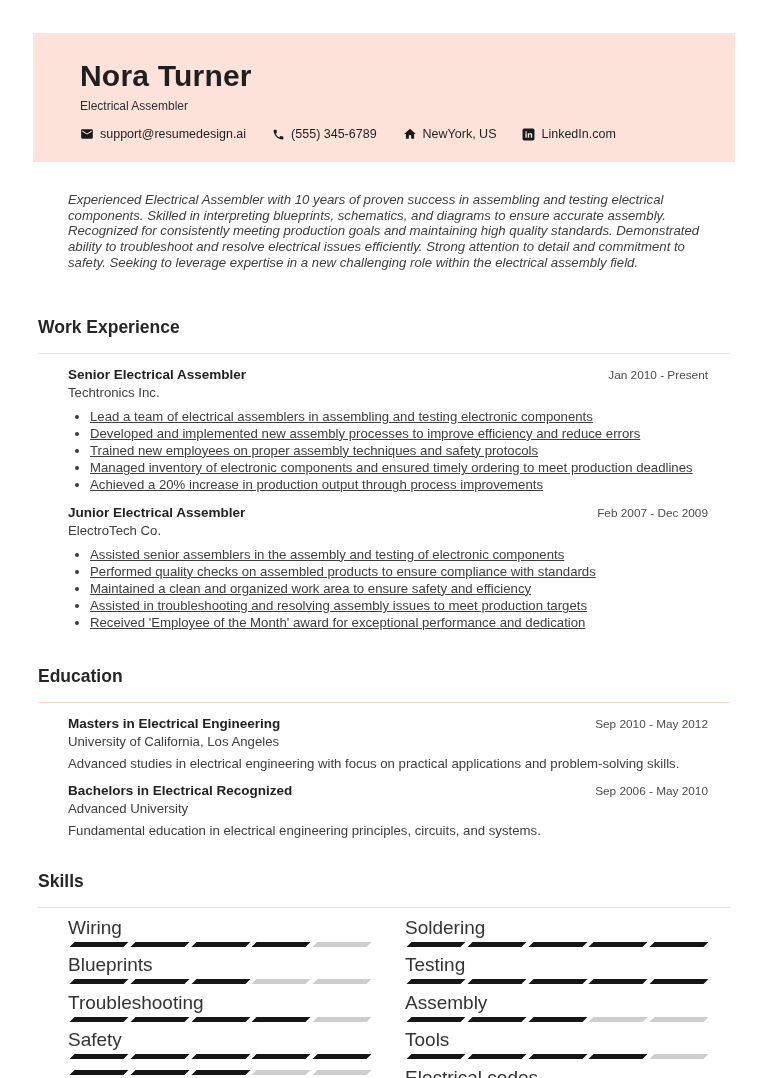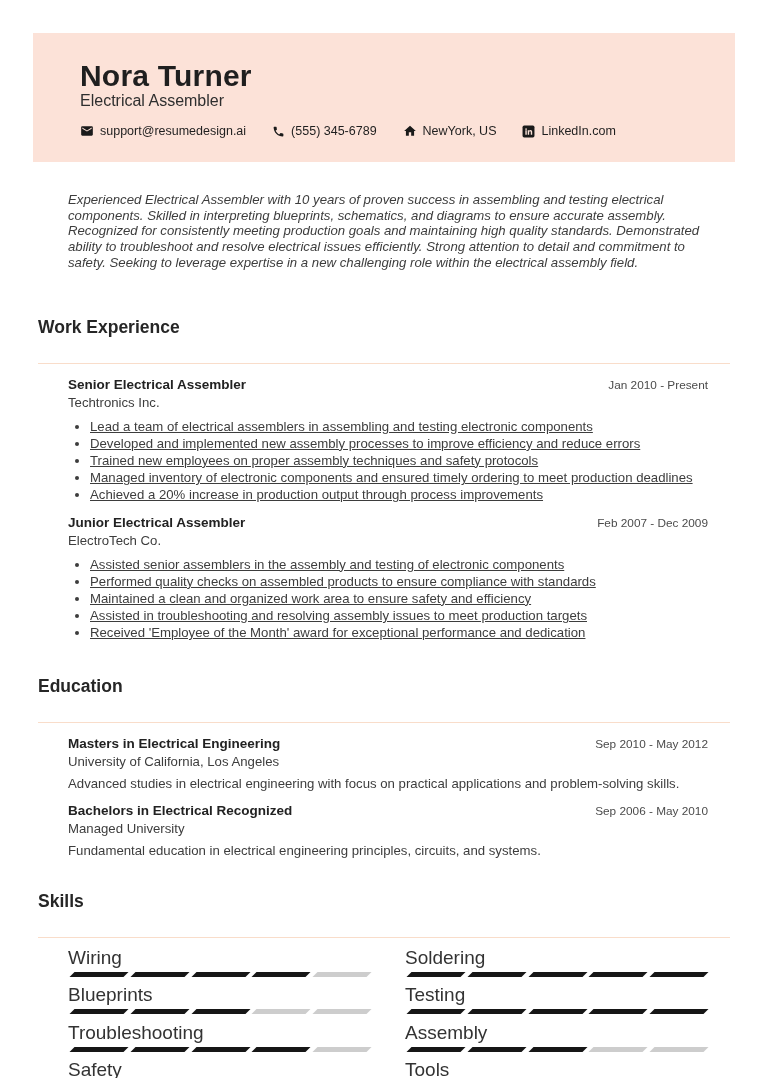--- a/index.html
+++ b/index.html
@@ -24,39 +24,39 @@
   .hero{
     margin:33px 33px 0 33px;
     height:129px;
     background:var(--header-bg);
     padding:27px 47px 0 47px;
   }
   .hero h1{
     font-size:30px;line-height:1.08;font-weight:700;color:var(--text-dark);
     letter-spacing:.2px;
   }
-  .hero .job-title{font-size:16px;color:#2e2e2e;}
+  .hero .job-title{font-size:12px;color:#2e2e2e;margin-top:7px;}
   .contacts{display:flex;align-items:flex-start;gap:26px;margin-top:14px;}
   .contact{display:flex;align-items:center;gap:6px;font-size:12.5px;color:#1f1f1f;}
   .contact svg{display:block;}
 
   
   main{margin:0 38px;}
   .summary{
     margin-top:30px;
     padding:0 20px 0 30px;
     font-size:13.2px;line-height:15.7px;color:var(--text-body);font-style:italic;
   }
   section{margin-top:0;}
   .section-work{margin-top:46px;}
   .section-education{margin-top:34px;}
   .section-skills{margin-top:32px;}
   .section-title{
     font-size:17.5px;font-weight:700;color:#262626;
-    padding-bottom:25px;border-bottom:1px solid var(--divider);
+    padding-bottom:15px;border-bottom:1px solid var(--divider);
   }
   .entry{padding:0 22px 0 30px;position:relative;}
   .entry.first{margin-top:13px;}
   .entry.next{margin-top:11px;}
   .entry-top{display:flex;justify-content:space-between;align-items:baseline;}
   .entry-role{font-size:13.5px;font-weight:700;color:#222;}
   .entry-date{font-size:11.8px;color:var(--text-muted);white-space:nowrap;}
   .entry-org{font-size:13.2px;color:var(--text-body);margin-top:3px;}
   .entry ul{margin:9px 0 0 0;padding-left:22px;text-decoration:underline;}
   .entry li{
@@ -170,21 +170,21 @@
         </div>
         <div class="entry-org">University of California, Los Angeles</div>
         <div class="edu-desc">Advanced studies in electrical engineering with focus on practical applications and problem-solving skills.</div>
       </div>
 
       <div class="entry next">
         <div class="entry-top">
           <span class="entry-role">Bachelors in Electrical Recognized</span>
           <span class="entry-date">Sep 2006 - May 2010</span>
         </div>
-        <div class="entry-org">Managed University</div>
+        <div class="entry-org">Advanced University</div>
         <div class="edu-desc">Fundamental education in electrical engineering principles, circuits, and systems.</div>
       </div>
     </section>
 
     <section class="section-skills">
       <h2 class="section-title">Skills</h2>
       <div class="skills-grid">
         <div class="skills-col">
           <div class="skill">
             <div class="skill-name">Wiring</div>

